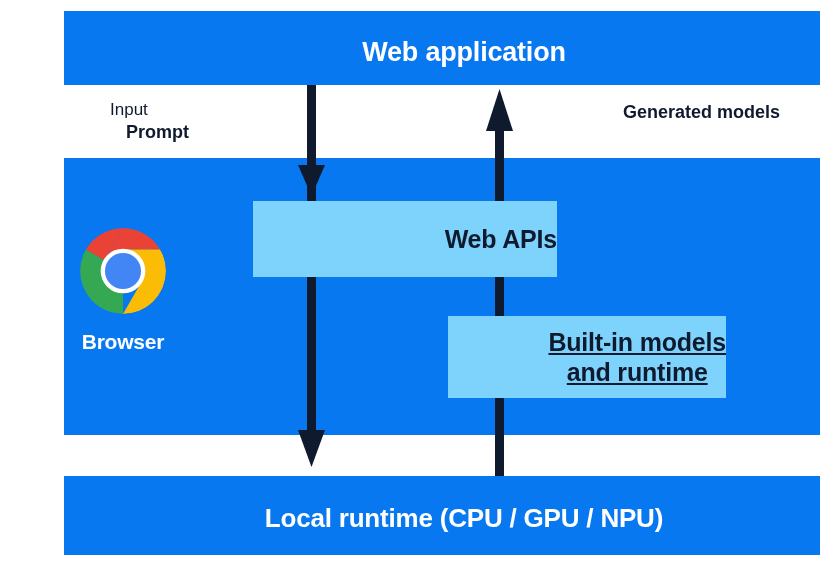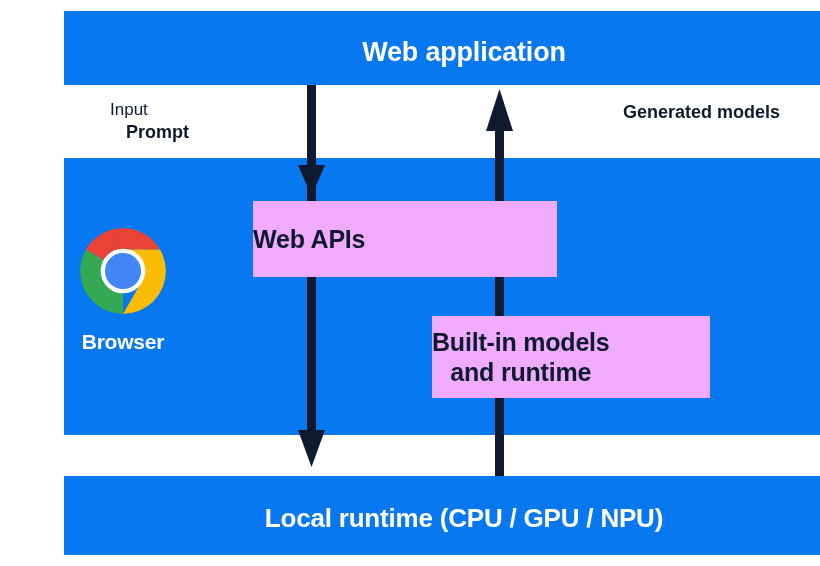--- a/index.html
+++ b/index.html
@@ -44,40 +44,41 @@
   #arrow-layer {
     position: absolute;
     top: 0; left: 0;
     width: 820px; height: 566px;
     pointer-events: none;
   }
 
   
   .ybox {
     position: absolute;
-    background: #f0abfc;
+    background: #7dd3fc;
     color: #101A2E;
     display: flex;
     align-items: center;
-    justify-content: flex-start;
+    justify-content: flex-end;
     text-align: center;
     font-weight: bold;
     line-height: 1.22;
     letter-spacing: -0.2px;
   }
   #box-web-apis {
     left: 253px; top: 201px;
     width: 304px; height: 76px;
     font-size: 25px;
   }
   #box-builtin {
-    left: 432px; top: 316px;
+    left: 448px; top: 316px;
     width: 278px; height: 82px;
     font-size: 25px;
     white-space: pre-line;
+    text-decoration: underline;
   }
 
   
   .io-label {
     position: absolute;
     color: #101A2E;
     line-height: 1.18;
   }
   .io-label .io-kind  { font-size: 17px; font-weight: normal; display: block; }
   .io-label .io-value { font-size: 18px; font-weight: bold;   display: block; margin-top: 2px; margin-left: 16px; }

